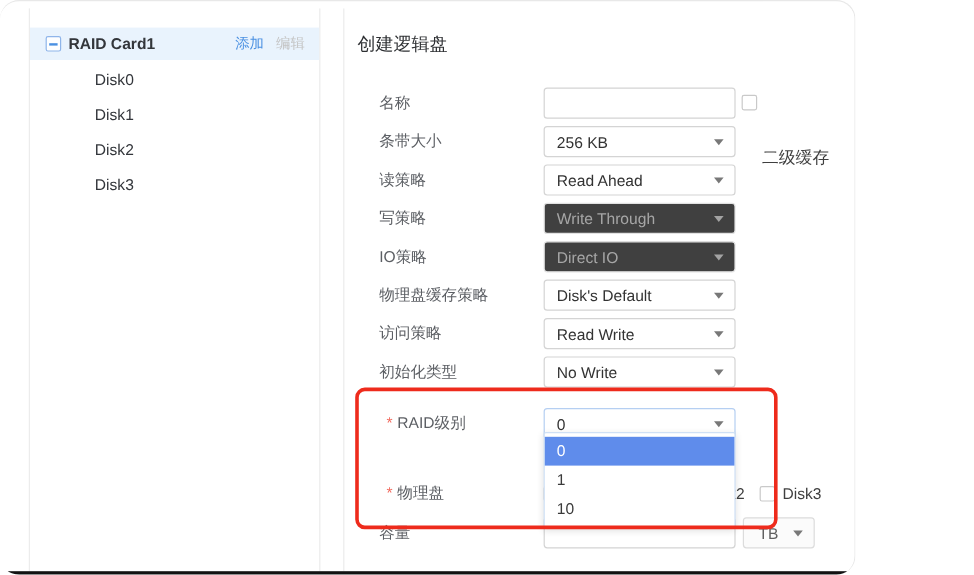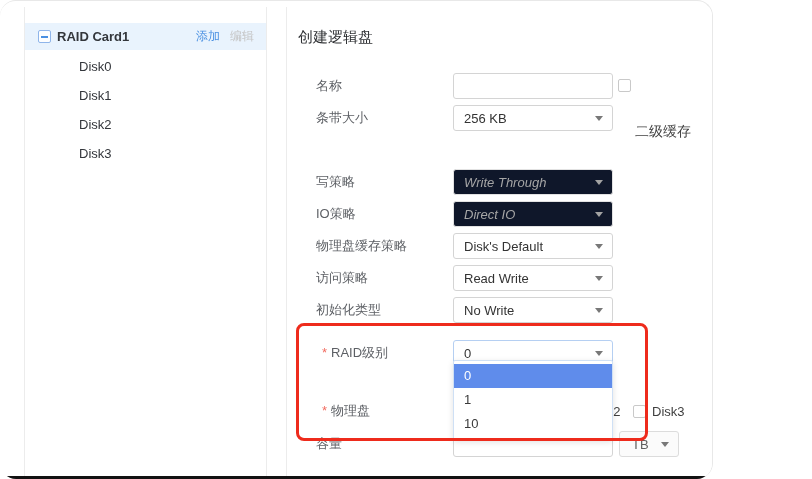--- a/index.html
+++ b/index.html
@@ -37,21 +37,21 @@
     font-size:13px; color:#5c5f64; white-space:nowrap; }
   .lbl .star { color:#f26c60; margin-right:4px; }
   .lbl.req { left:35px; }
 
   .ctl { position:absolute; left:166px; top:0; width:160px; height:26px; }
   .select { border:1px solid #d4d4d4; border-radius:3px; background:#fff;
     display:flex; align-items:center; padding:0 22px 0 10px; font-size:13px; color:#333;
     cursor:pointer; position:absolute; }
   .select .arrow { position:absolute; right:9px; top:10px; width:0; height:0;
     border-left:4px solid transparent; border-right:4px solid transparent; border-top:5px solid #787878; }
-  .select.disabled { background:#0f172a; border-color:#e2e2e2; color:#a6a6a6; cursor:default;font-style:italic; }
+  .select.disabled { background:#404040; border-color:#e2e2e2; color:#a6a6a6; cursor:default; }
   .select.disabled .arrow { border-top-color:#a3a3a3; }
   .select.open { border-color:#b5cff2; }
 
   .txt-input { position:absolute; left:166px; top:0; width:160px; height:26px;
     border:1px solid #d4d4d4; border-radius:3px; background:#fff; padding:0 8px;
     font-size:13px; color:#333; font-family:inherit; outline:none; }
 
   .cb { position:absolute; width:13px; height:13px; border:1px solid #c9c9c9;
     border-radius:2px; background:#fff; cursor:pointer; }
   .cb-label { position:absolute; font-size:14px; color:#3f3f3f; top:50%; transform:translateY(-50%);margin-top:46px; }
@@ -116,20 +116,27 @@
     </div>
 
     <div class="row row-stripe">
       <span class="lbl">条带大小</span>
       <div class="select ctl">
         <span>256 KB</span>
         <i class="arrow"></i>
       </div>
     </div>
 
+    <div class="row row-read">
+      <span class="lbl">读策略</span>
+      <div class="select ctl">
+        <span>Read Ahead</span>
+        <i class="arrow"></i>
+      </div>
+    </div>
 
     <div class="row row-write">
       <span class="lbl">写策略</span>
       <div class="select ctl disabled">
         <span>Write Through</span>
         <i class="arrow"></i>
       </div>
     </div>
 
     <div class="row row-io">

